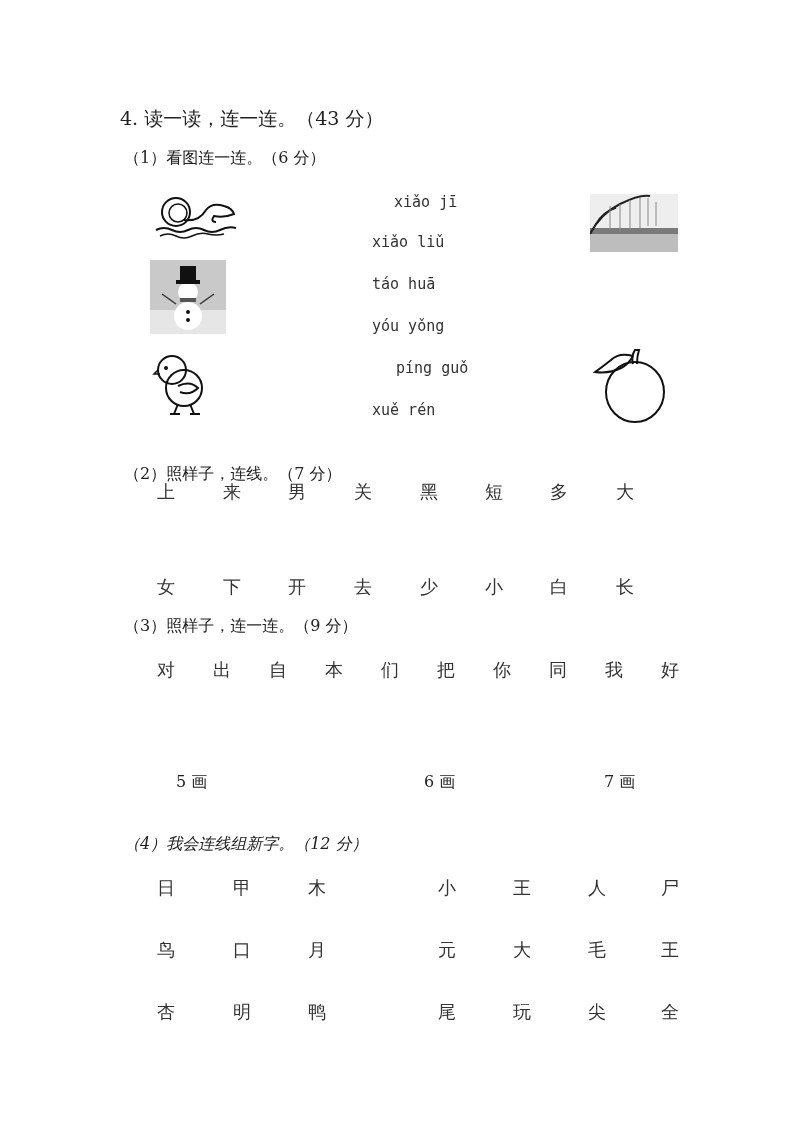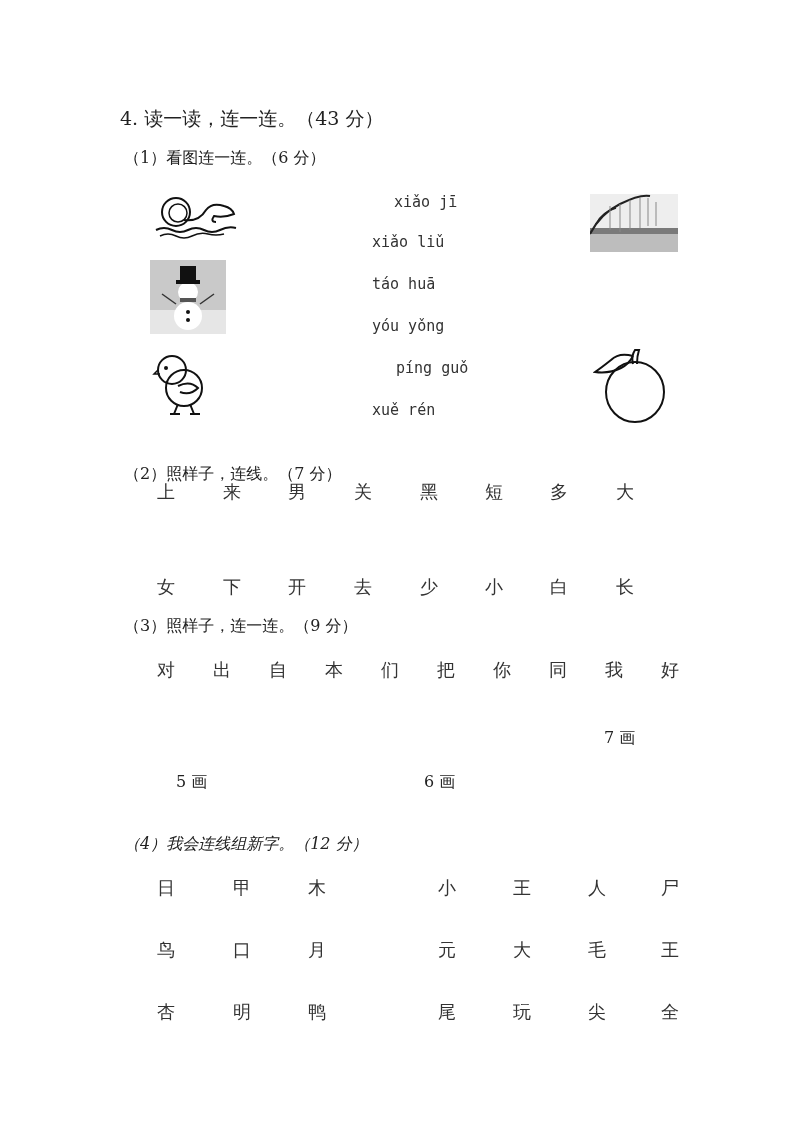--- a/index.html
+++ b/index.html
@@ -114,21 +114,21 @@
 <div class="abs ch" style="left:322px; top:658px;">本</div>
 <div class="abs ch" style="left:378px; top:658px;">们</div>
 <div class="abs ch" style="left:434px; top:658px;">把</div>
 <div class="abs ch" style="left:490px; top:658px;">你</div>
 <div class="abs ch" style="left:546px; top:658px;">同</div>
 <div class="abs ch" style="left:602px; top:658px;">我</div>
 <div class="abs ch" style="left:658px; top:658px;">好</div>
 
 <div class="abs sub" style="left:176px; top:772px;">5 画</div>
 <div class="abs sub" style="left:424px; top:772px;">6 画</div>
-<div class="abs sub" style="left:604px; top:728px;">7 画</div>
+<div class="abs sub" style="left:604px; top:772px;">7 画</div>
 
 <div class="abs sub" style="left:124px; top:834px;font-style:italic;">（4）我会连线组新字。（12 分）</div>
 
 <div class="abs ch" style="left:154px; top:876px;">日</div>
 <div class="abs ch" style="left:230px; top:876px;">甲</div>
 <div class="abs ch" style="left:305px; top:876px;">木</div>
 <div class="abs ch" style="left:154px; top:938px;">鸟</div>
 <div class="abs ch" style="left:230px; top:938px;">口</div>
 <div class="abs ch" style="left:305px; top:938px;">月</div>
 <div class="abs ch" style="left:154px; top:1000px;">杏</div>

